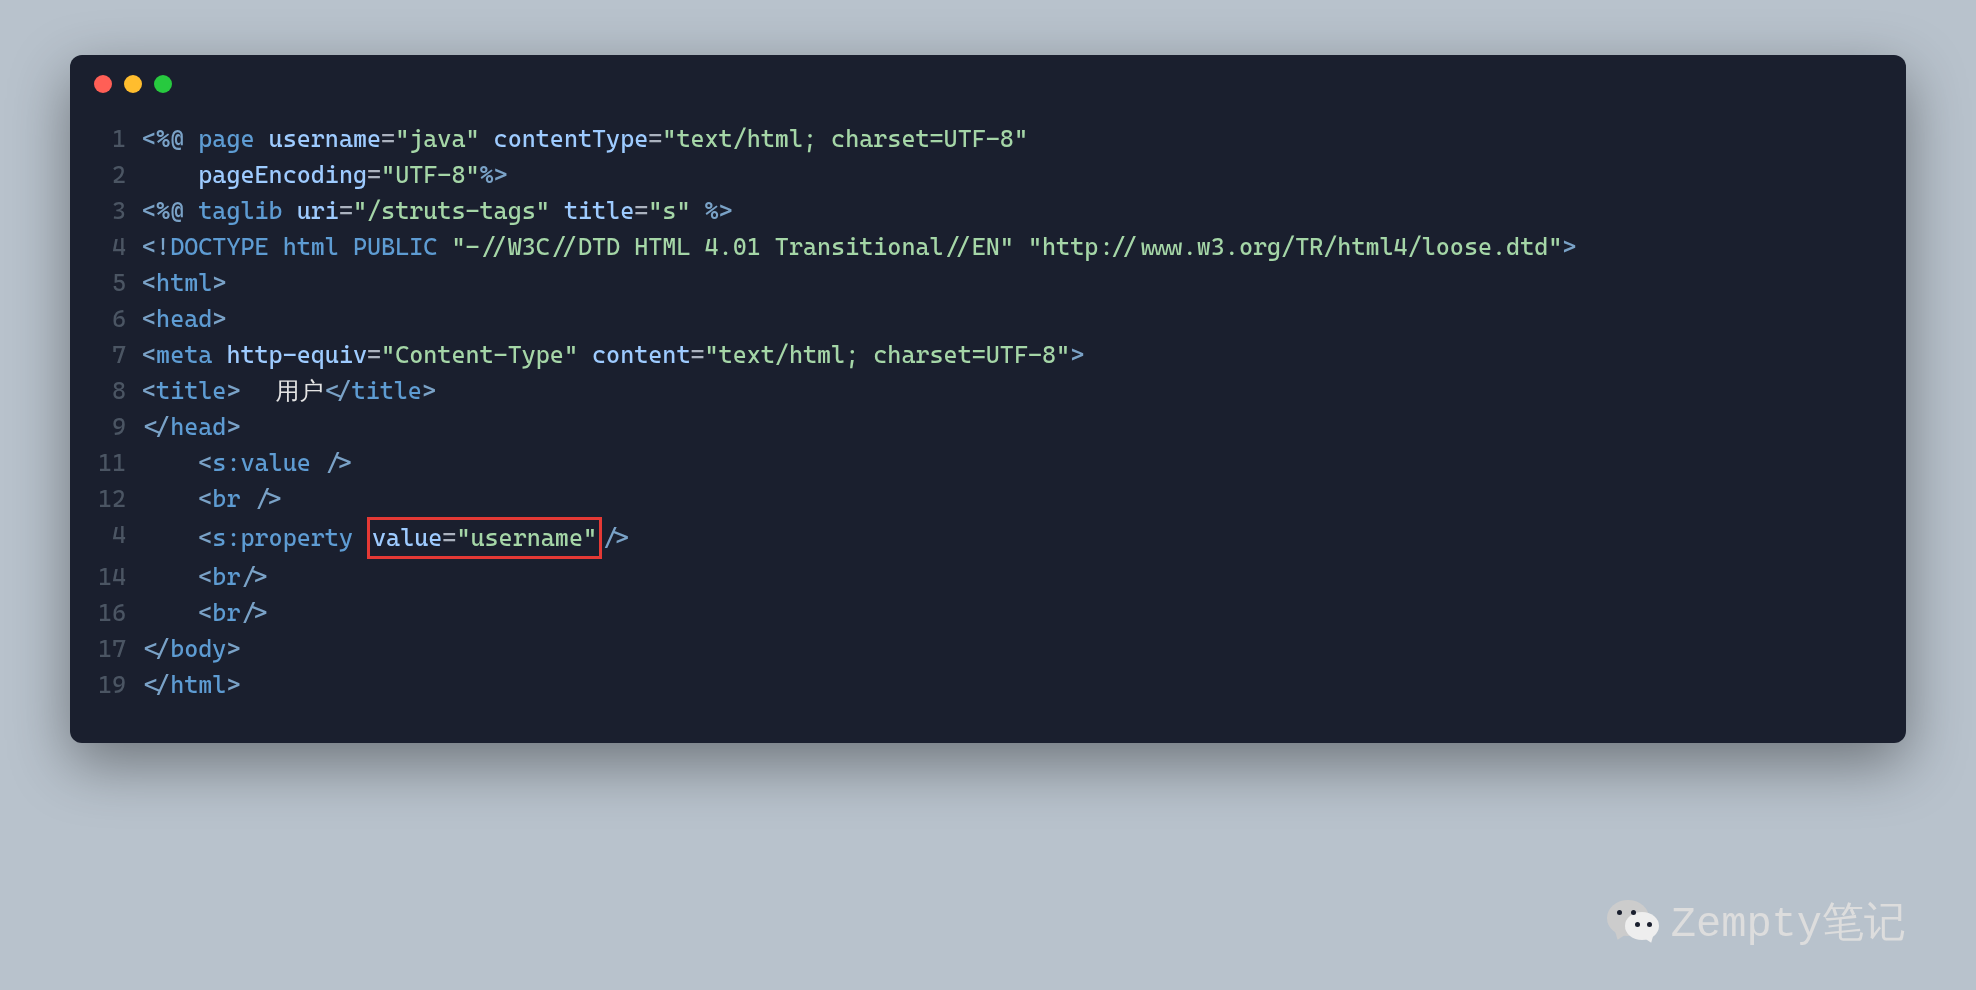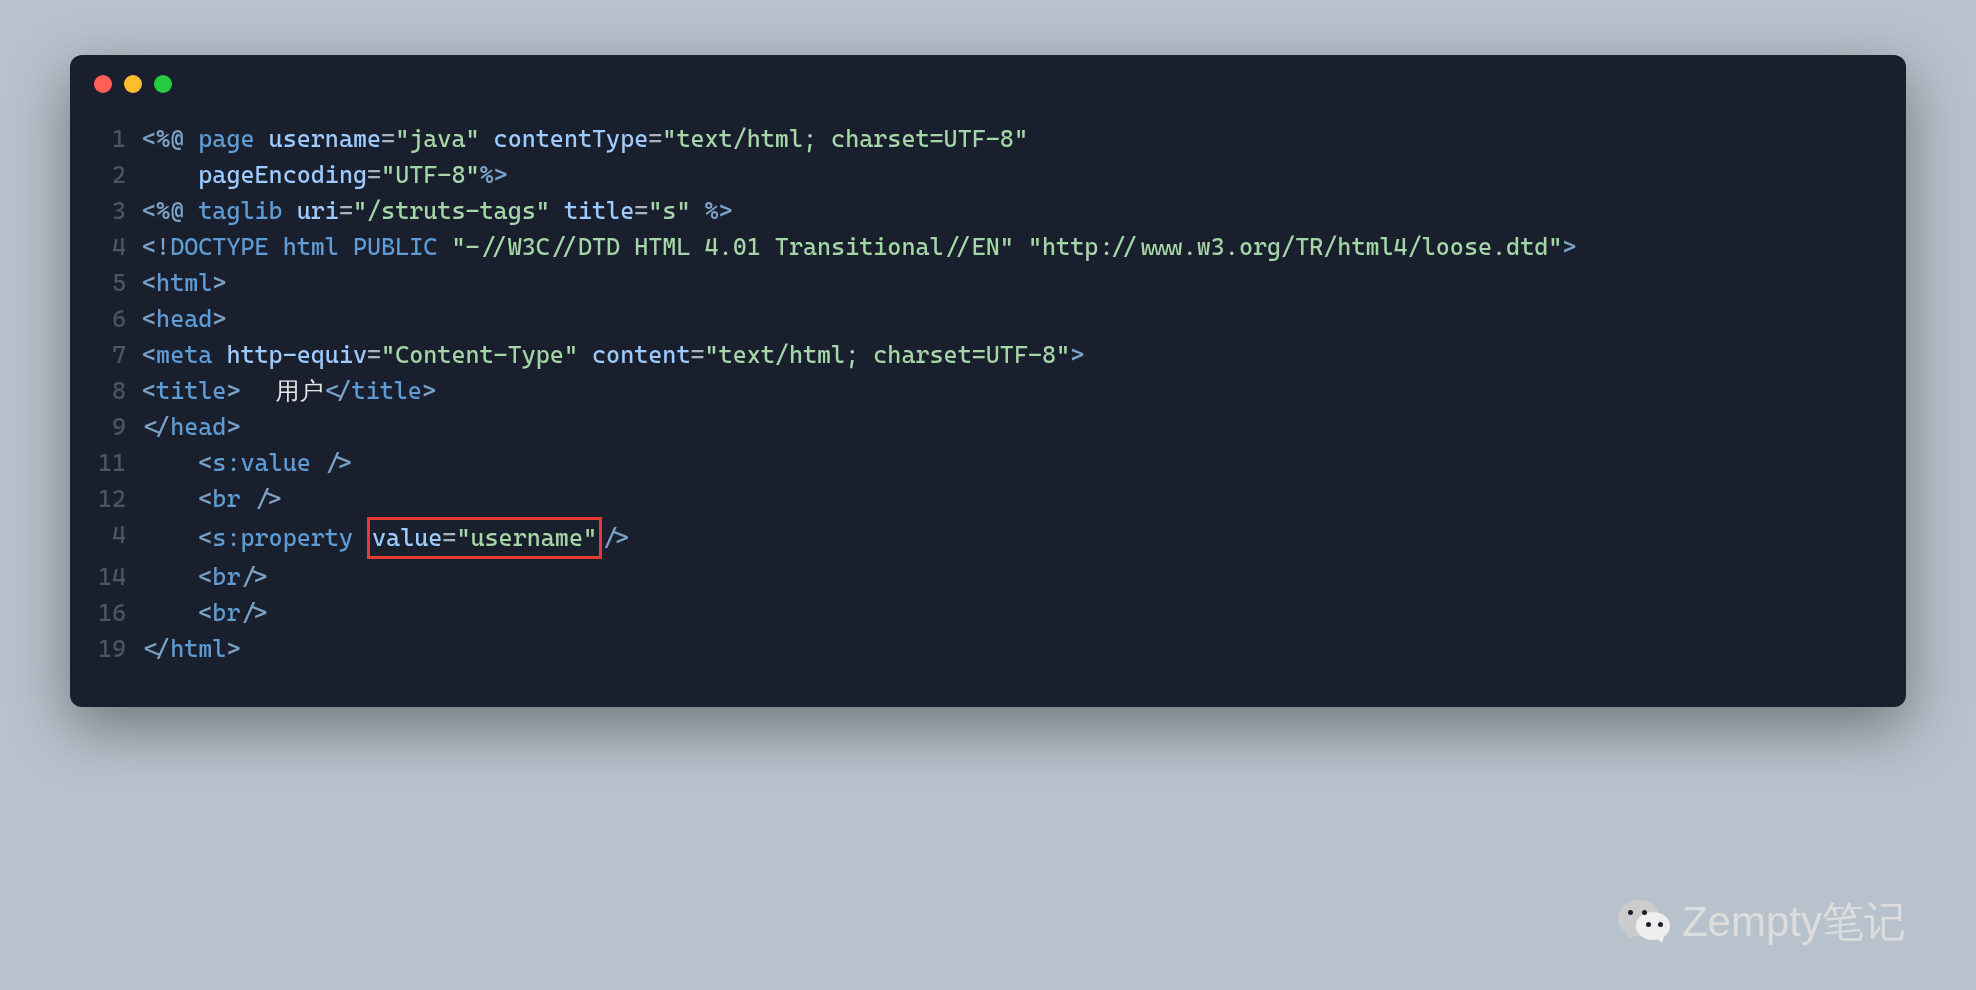--- a/index.html
+++ b/index.html
@@ -74,21 +74,21 @@
       gap: 10px;
     }
     .watermark-icon {
       width: 56px;
       height: 56px;
       position: relative;
     }
     .watermark-text {
       color: #dddddd;
       font-size: 42px;
-      font-family: Liberation Sans, sans-serif;
+      font-family: Liberation Mono, monospace;
     }
     .wechat-bubble-big {
       position: absolute;
       width: 42px;
       height: 36px;
       background: #cccccc;
       border-radius: 50%;
       top: 6px;
       left: 2px;
     }
@@ -213,20 +213,24 @@
       <span class="line-number">14</span>
       <span class="line-content"><span>    </span><span class="token-bracket">&lt;</span><span class="token-tag">br</span><span class="token-bracket">/&gt;</span></span>
     </div>
 
 
     <div class="code-line">
       <span class="line-number">16</span>
       <span class="line-content"><span>    </span><span class="token-bracket">&lt;</span><span class="token-tag">br</span><span class="token-bracket">/&gt;</span></span>
     </div>
 
+    <div class="code-line">
+      <span class="line-number">17</span>
+      <span class="line-content"><span class="token-bracket">&lt;/</span><span class="token-tag">body</span><span class="token-bracket">&gt;</span></span>
+    </div>
 
     <div class="code-line">
       <span class="line-number">19</span>
       <span class="line-content"><span class="token-bracket">&lt;/</span><span class="token-tag">html</span><span class="token-bracket">&gt;</span></span>
     </div>
 
   </div>
 </div>
 
 <div class="watermark">

